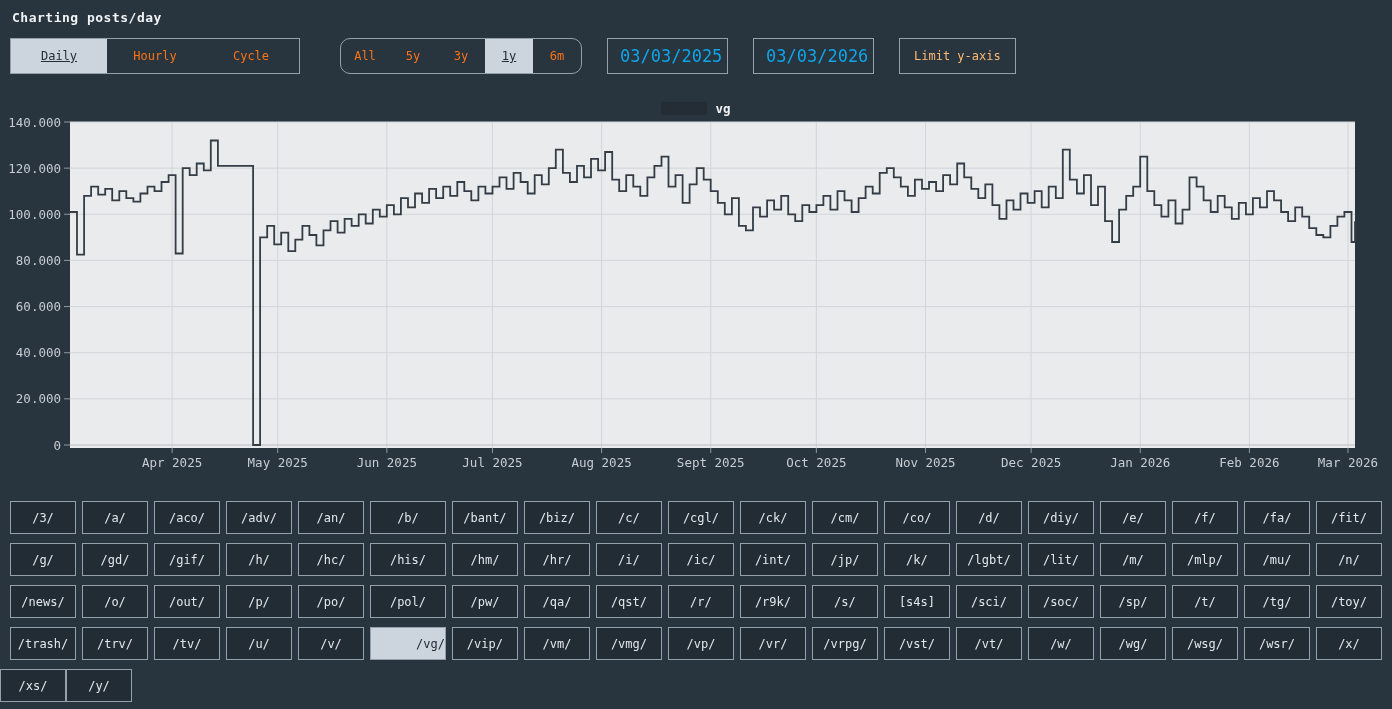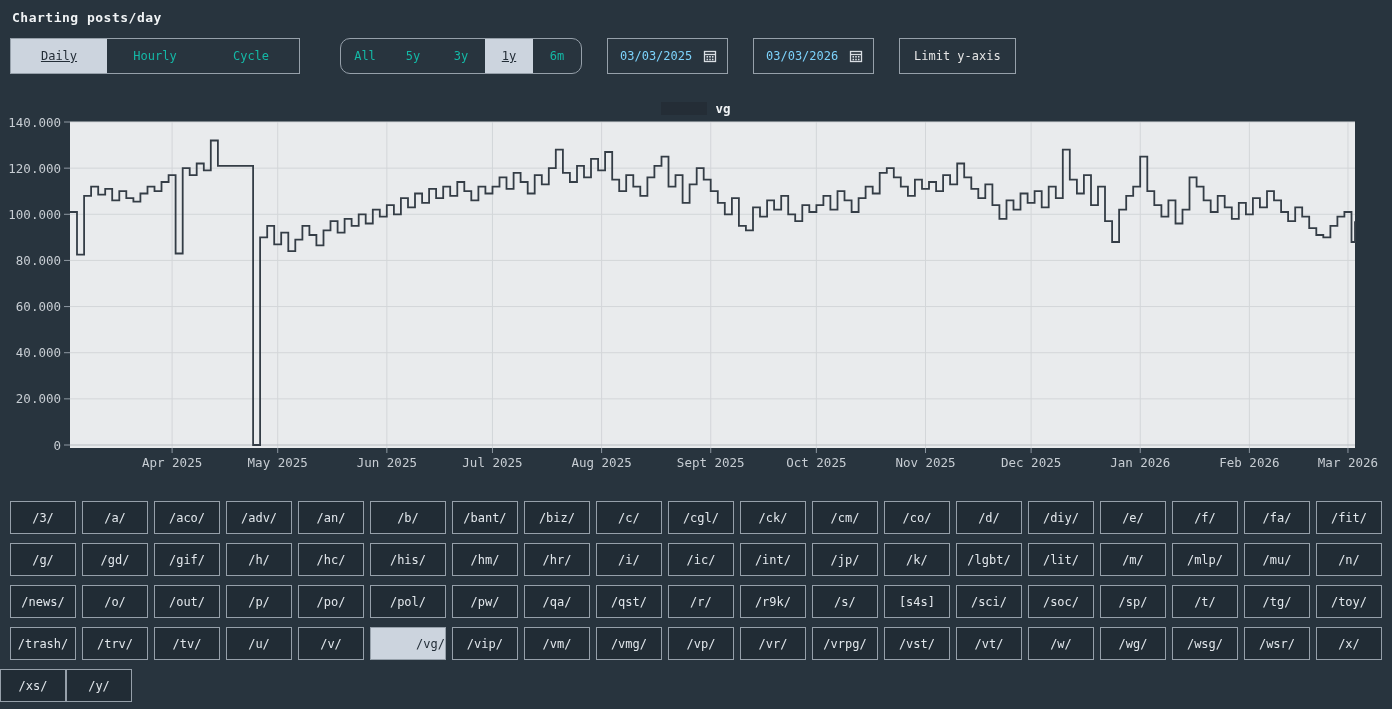--- a/index.html
+++ b/index.html
@@ -26,51 +26,51 @@
     height: 36px;
   }
   .seg-control {
     display: flex;
     border: 1px solid #96a0aa;
     height: 36px;
   }
   .seg {
     background: transparent;
     border: none;
-    color: #14b8a6;
+    color: #f97316;
     font-family: inherit;
     font-size: 12px;
     text-align: center;
     cursor: pointer;
   }
   .seg-control.modes .seg { width: 96px; }
   .seg-control.ranges .seg { width: 48px; }
   .seg.selected { background: #ccd4de; color: #232d37; text-decoration: underline; }
   .seg-control.ranges { margin-left: 40px; border-radius: 10px; }
 
   .date-box {
     display: flex;
     align-items: center;
     justify-content: space-between;
     width: 121px;
     height: 36px;
     border: 1px solid #96a0aa;
     padding: 0 10px 0 12px;
     margin-left: 25px;
-    font-size: 12px;
-    color: #7dd3fc;
+    font-size: 17px;
+    color: #0ea5e9;
     cursor: pointer;
   }
   .limit-btn {
     margin-left: 25px;
     height: 36px;
     padding: 0 14px;
     background: transparent;
     border: 1px solid #96a0aa;
-    color: #e5e5e5;
+    color: #fdba74;
     font-family: inherit;
     font-size: 12px;
     cursor: pointer;
   }
 
   .legend {
     margin-top: 27px;
     height: 14px;
     display: flex;
     align-items: center;

